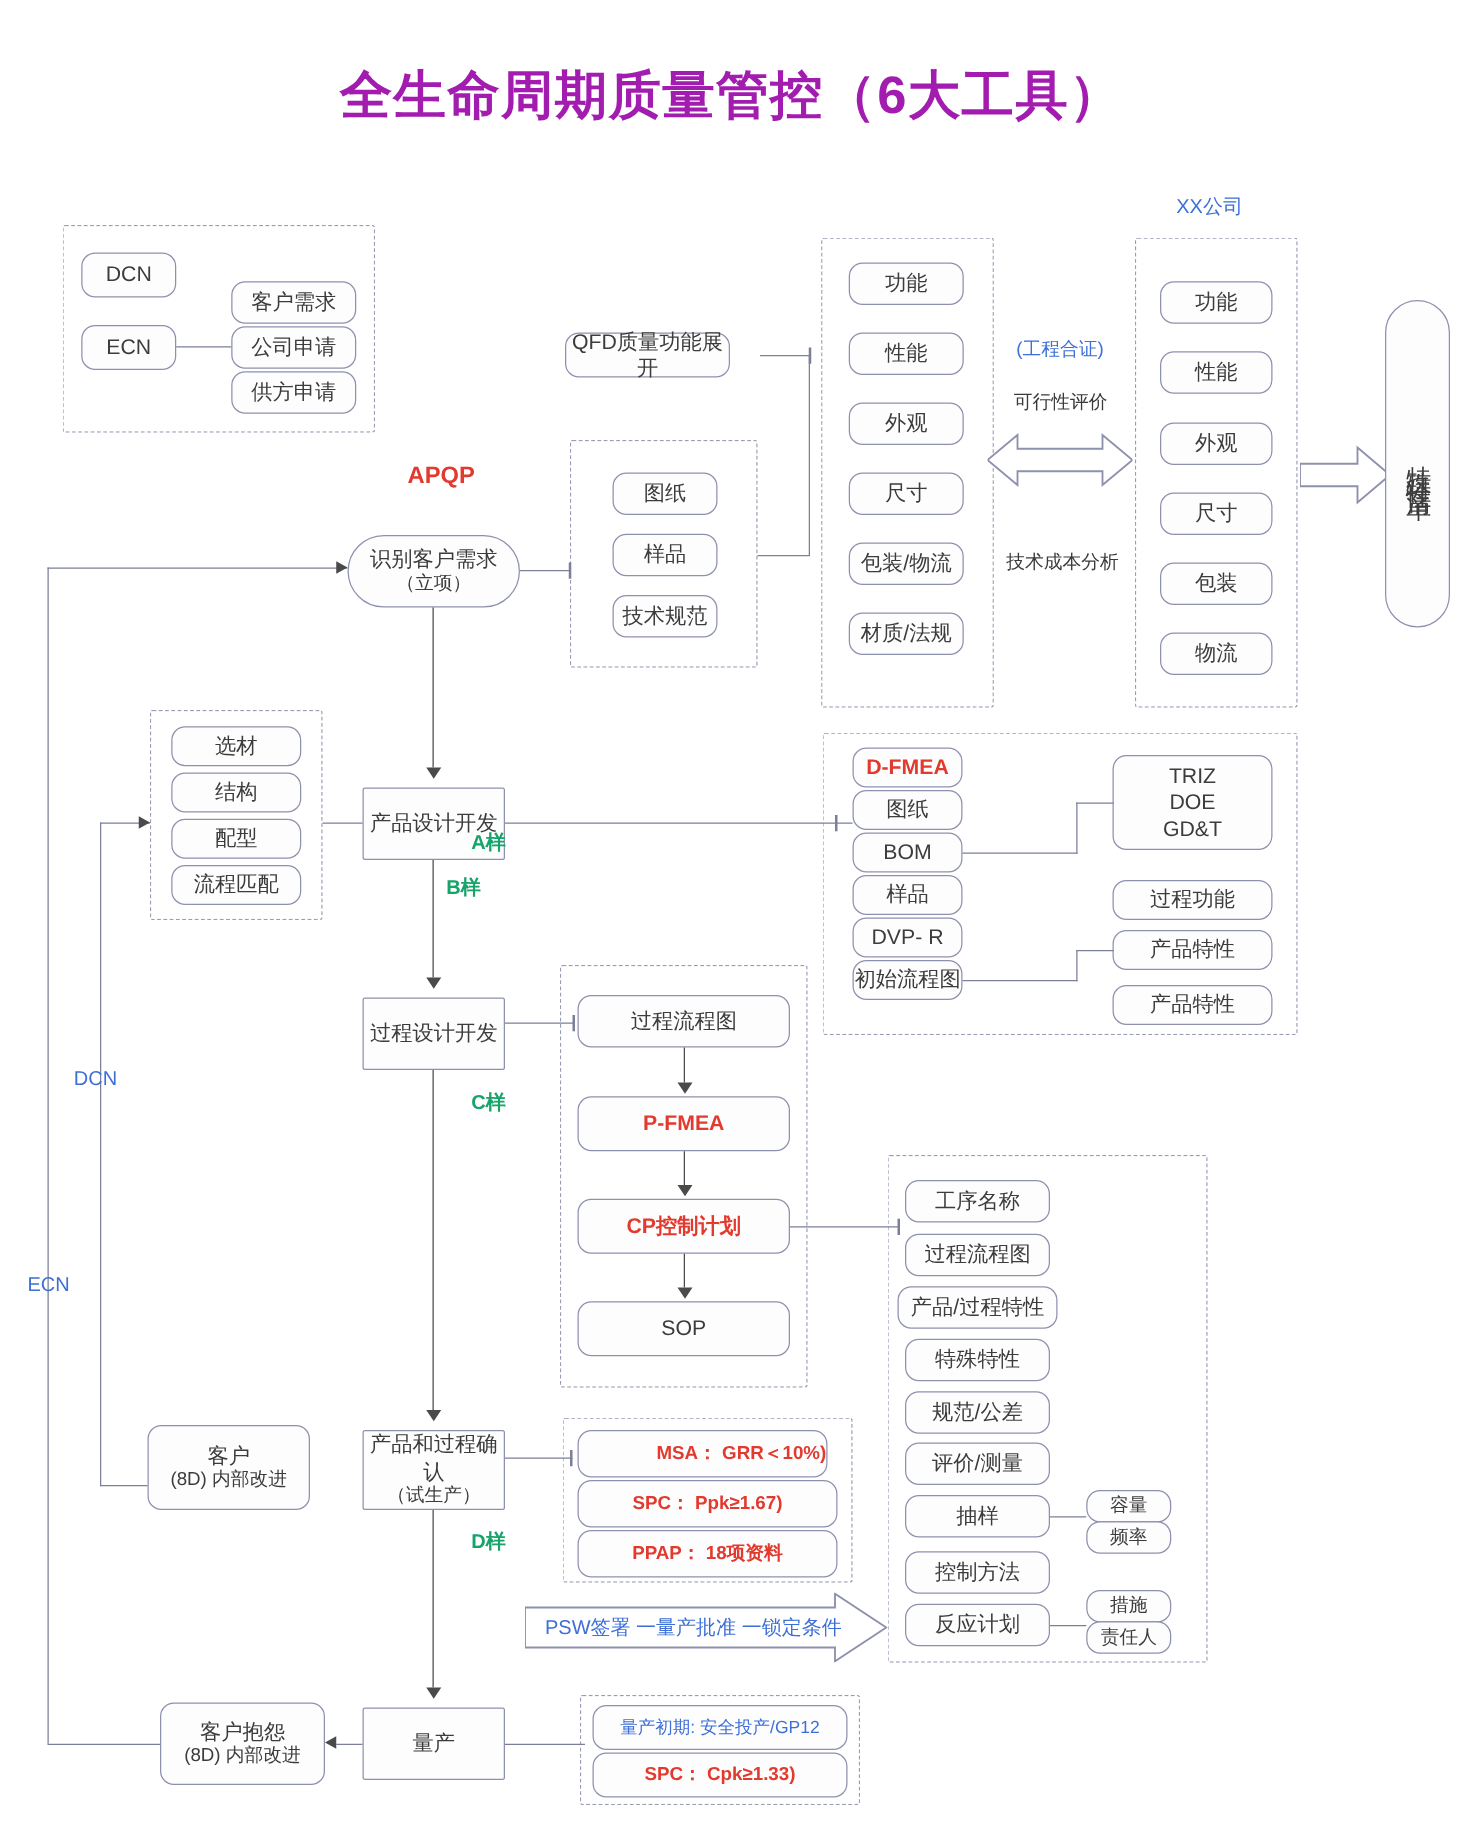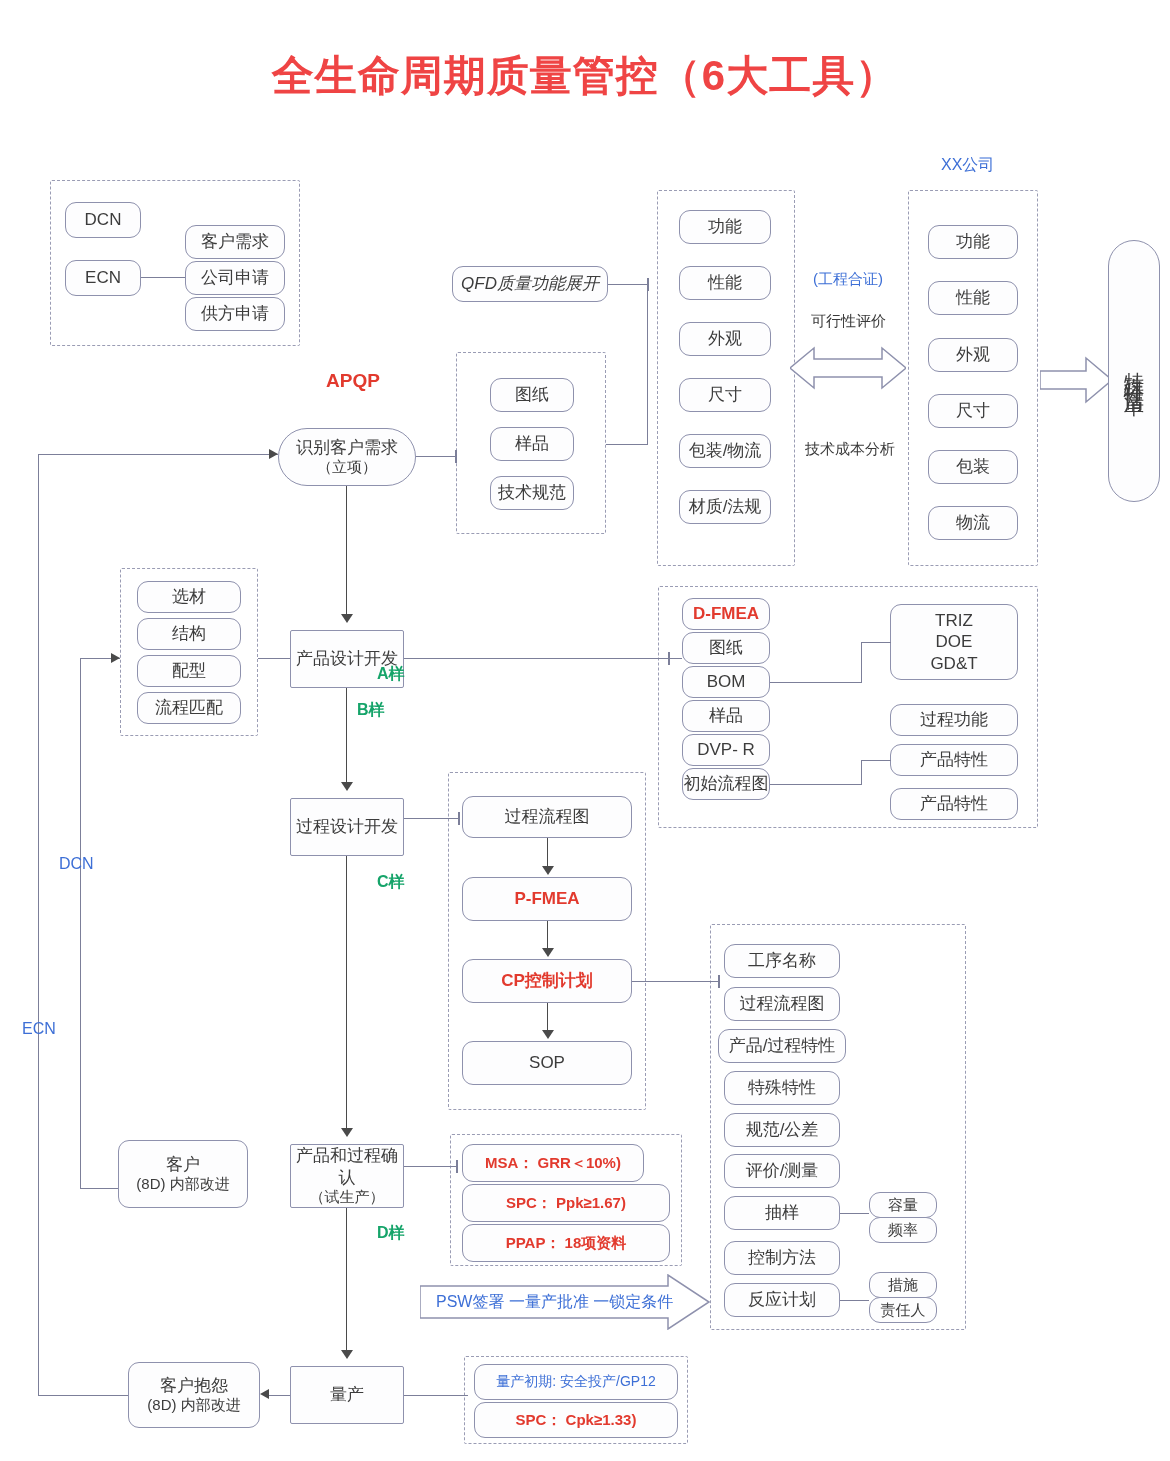--- a/index.html
+++ b/index.html
@@ -14,21 +14,21 @@
     background:#ffffff;
     overflow:hidden;
   }
   
   .title{
     position:absolute;
     left:0; top:48px; width:1170px;
     text-align:center;
     font-size:42px;
     font-weight:bold;
-    color:#ef4444;
+    color:#a21caf;
     letter-spacing:1px;
   }
   
   .node{
     position:absolute;
     box-sizing:border-box;
     border:1.4px solid #8e91ad;
     background:#fdfdfe;
     display:flex;
     flex-direction:column;
@@ -107,21 +107,21 @@
   <div class="title">全生命周期质量管控（6大工具）</div>
 
   <div class="dash" style="left:50px;top:180px;width:250px;height:166px;"></div>
   <div class="node rnd" style="left:65px;top:202px;width:76px;height:36px;">DCN</div>
   <div class="node rnd" style="left:65px;top:260px;width:76px;height:36px;">ECN</div>
   <div class="node rnd" style="left:185px;top:225px;width:100px;height:34px;">客户需求</div>
   <div class="node rnd" style="left:185px;top:261px;width:100px;height:34px;">公司申请</div>
   <div class="node rnd" style="left:185px;top:297px;width:100px;height:34px;">供方申请</div>
   <div class="ln lnh" style="left:141px;top:277px;width:44px;"></div>
 
-  <div class="node rnd" style="left:452px;top:266px;width:156px;height:36px;font-style:italic;">QFD质量功能展开</div>
+  <div class="node rnd" style="left:452px;top:266px;width:132px;height:36px;">QFD质量功能展开</div>
 
   <div class="dash" style="left:456px;top:352px;width:150px;height:182px;"></div>
   <div class="node rnd" style="left:490px;top:378px;width:84px;height:34px;">图纸</div>
   <div class="node rnd" style="left:490px;top:427px;width:84px;height:34px;">样品</div>
   <div class="node rnd" style="left:490px;top:476px;width:84px;height:34px;">技术规范</div>
 
   <div class="dash" style="left:657px;top:190px;width:138px;height:376px;"></div>
   <div class="node rnd" style="left:679px;top:210px;width:92px;height:34px;">功能</div>
   <div class="node rnd" style="left:679px;top:266px;width:92px;height:34px;">性能</div>
   <div class="node rnd" style="left:679px;top:322px;width:92px;height:34px;">外观</div>
@@ -263,21 +263,21 @@
   <div class="ln lnv lnk" style="left:346px;top:856px;height:272px;"></div>
   <div class="arrow-d" style="left:341px;top:1128px;"></div>
   <div class="lab green" style="left:377px;top:1223px;font-size:16px;">D样</div>
 
   <div class="node rnd" style="left:118px;top:1140px;width:130px;height:68px;">
     <span>客户</span>
     <span class="small">(8D) 内部改进</span>
   </div>
 
   <div class="dash" style="left:450px;top:1134px;width:232px;height:132px;"></div>
-  <div class="node rnd" style="left:462px;top:1144px;width:182px;height:38px;">
+  <div class="node rnd" style="left:462px;top:1144px;width:200px;height:38px;align-items:flex-end;">
       <span class="red small">MSA： GRR＜10%)</span>
     </div>
   <div class="node rnd" style="left:462px;top:1184px;width:208px;height:38px;">
       <span class="red small">SPC： Ppk≥1.67)</span>
     </div>
   <div class="node rnd" style="left:462px;top:1224px;width:208px;height:38px;">
       <span class="red small">PPAP： 18项资料</span>
     </div>
   <div class="ln lnh" style="left:404px;top:1166px;width:54px;"></div>
   <div class="tick" style="left:456px;top:1160px;"></div>

